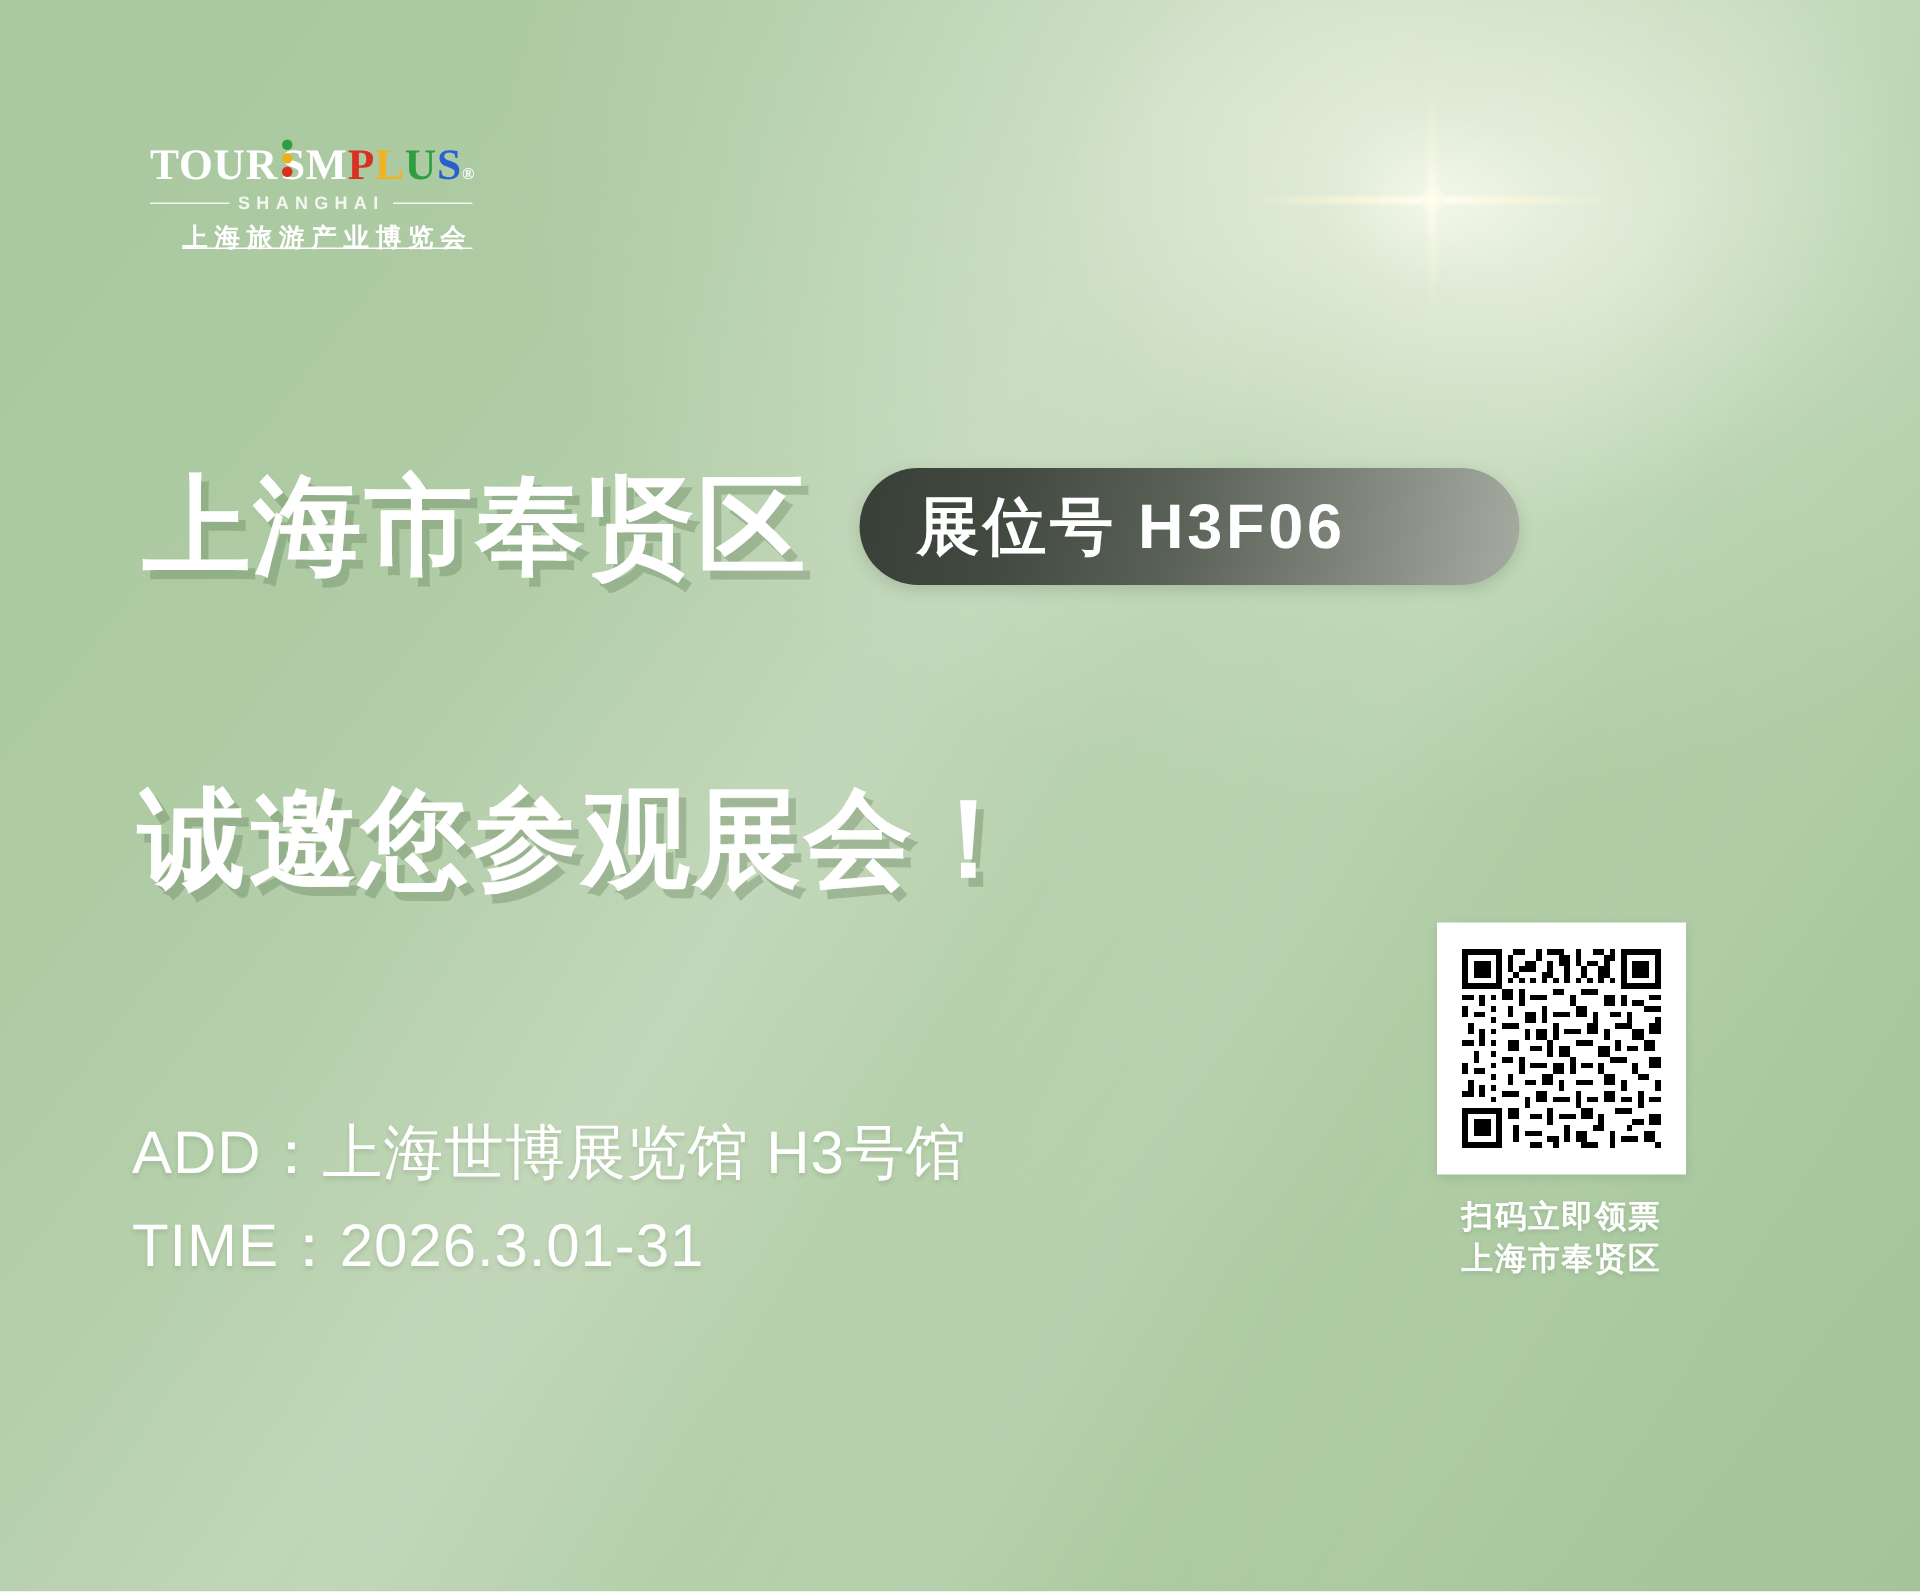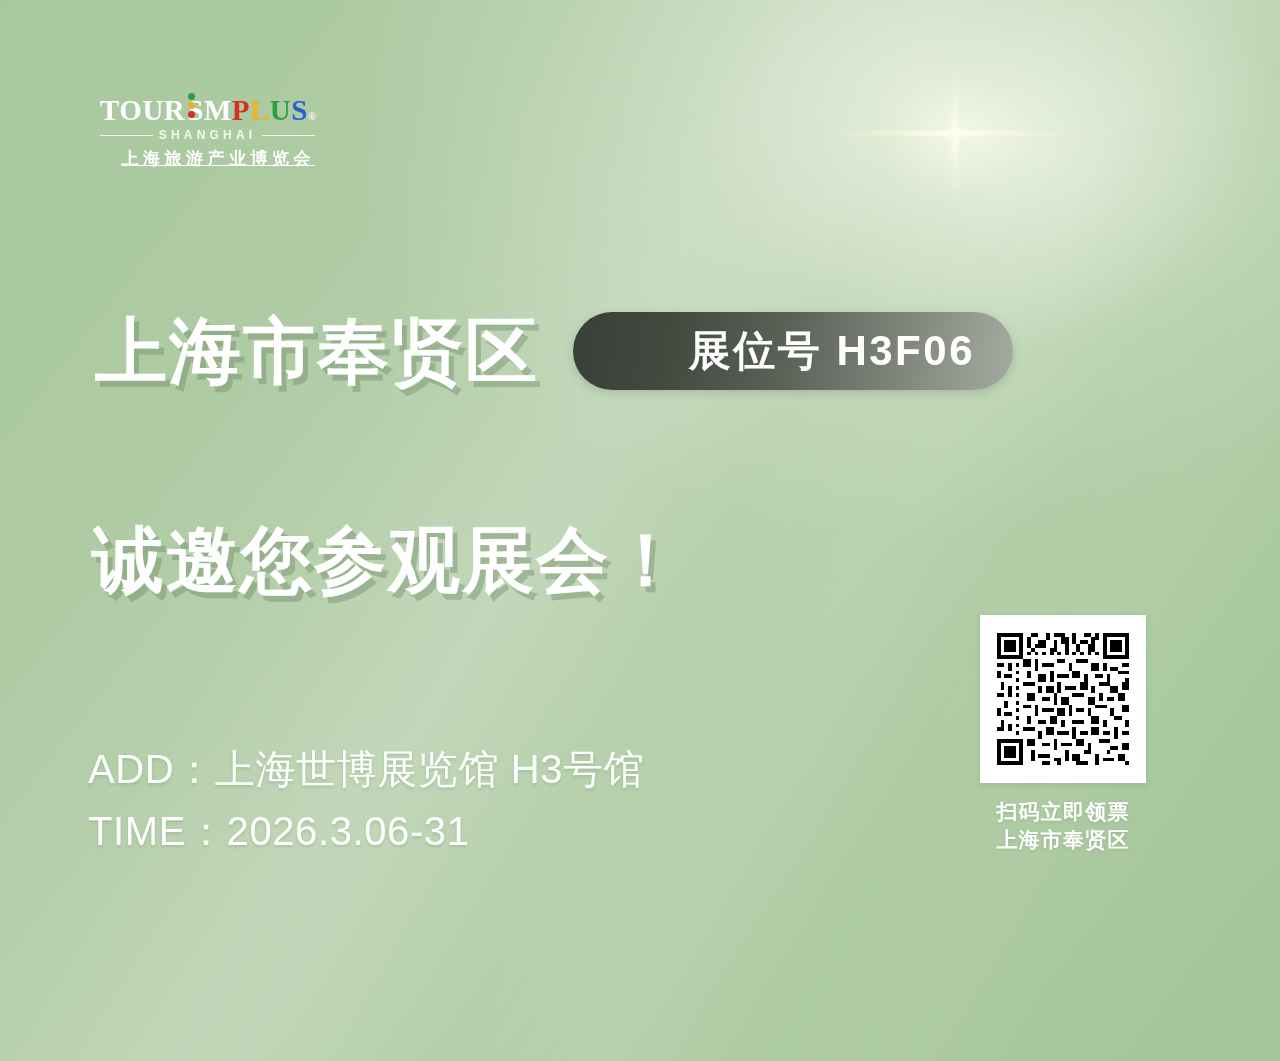--- a/index.html
+++ b/index.html
@@ -91,21 +91,21 @@
   .hero-row{ position:absolute; left:95px; top:312px; display:flex; align-items:center; }
   .hero-1{
     color:#ffffff; font-size:72px; font-weight:bold;
     letter-spacing:2px; line-height:1; white-space:nowrap;
     text-shadow:5px 6px 0 rgba(95,124,86,0.34);
   }
   .badge{
     margin-left:34px;
     height:78px; min-width:440px; padding:0 38px;
     border-radius:39px;
-    display:flex; align-items:center; justify-content:flex-end;
+    display:flex; align-items:center; justify-content:flex-start;
     background:linear-gradient(100deg,#383f37 0%,#424a40 22%,#5a6157 48%,#7d8279 72%,#9ba096 92%,#a6aba1 100%);
     box-shadow:0 3px 10px rgba(70,90,64,0.22);
   }
   .badge-text{
     color:#ffffff; font-size:42px; font-weight:bold;
     letter-spacing:2.5px; white-space:nowrap;
   }
   .hero-2{
     position:absolute; left:92px; top:524px;
     color:#ffffff; font-size:72px; font-weight:bold;
@@ -115,21 +115,21 @@
 
   
   .info{ position:absolute; left:88px; top:738px; }
   .info-line{
     color:#ffffff; font-size:40px; font-weight:normal;
     letter-spacing:0.6px; white-space:nowrap; line-height:1.55;
     text-shadow:0 2px 3px rgba(92,118,84,0.22);
   }
 
   
-  .qr-block{ position:absolute; left:980px; top:615px; width:166px; text-align:center; }
+  .qr-block{ position:absolute; left:958px; top:615px; width:166px; text-align:center; }
   .qr-panel{
     width:166px; height:168px; background:#ffffff;
     display:flex; align-items:center; justify-content:center;
     box-shadow:0 2px 6px rgba(80,105,74,0.18);
   }
   .qr-panel svg{ display:block; width:140px; height:140px; }
   .qr-caption{
     margin-top:15px; color:#ffffff; font-size:21px; font-weight:bold;
     line-height:1.32; letter-spacing:1.2px;
     text-shadow:0 1px 3px rgba(92,118,84,0.25);
@@ -181,21 +181,21 @@
     <div class="hero-1">上海市奉贤区</div>
     <div class="badge">
       <span class="badge-text">展位号 H3F06</span>
     </div>
   </div>
 
   <div class="hero-2">诚邀您参观展会！</div>
 
   <div class="info">
     <div class="info-line">ADD：上海世博展览馆 H3号馆</div>
-    <div class="info-line">TIME：2026.3.06-31</div>
+    <div class="info-line">TIME：2026.3.01-31</div>
   </div>
 
   <div class="qr-block">
     <div class="qr-panel">
       <svg viewBox="0 0 37 37" shape-rendering="crispEdges">
         <rect width="37" height="37" fill="#ffffff"></rect>
         <g fill="#000000">
 
           <rect x="1" y="1" width="7" height="1"></rect>
             <rect x="1" y="7" width="7" height="1"></rect>

